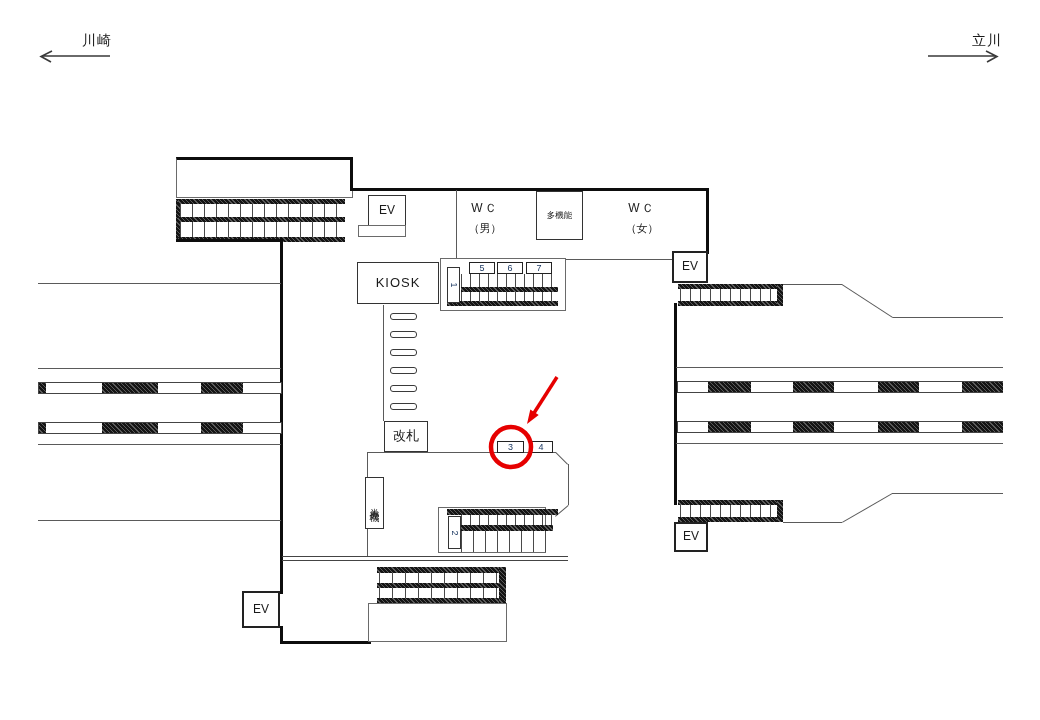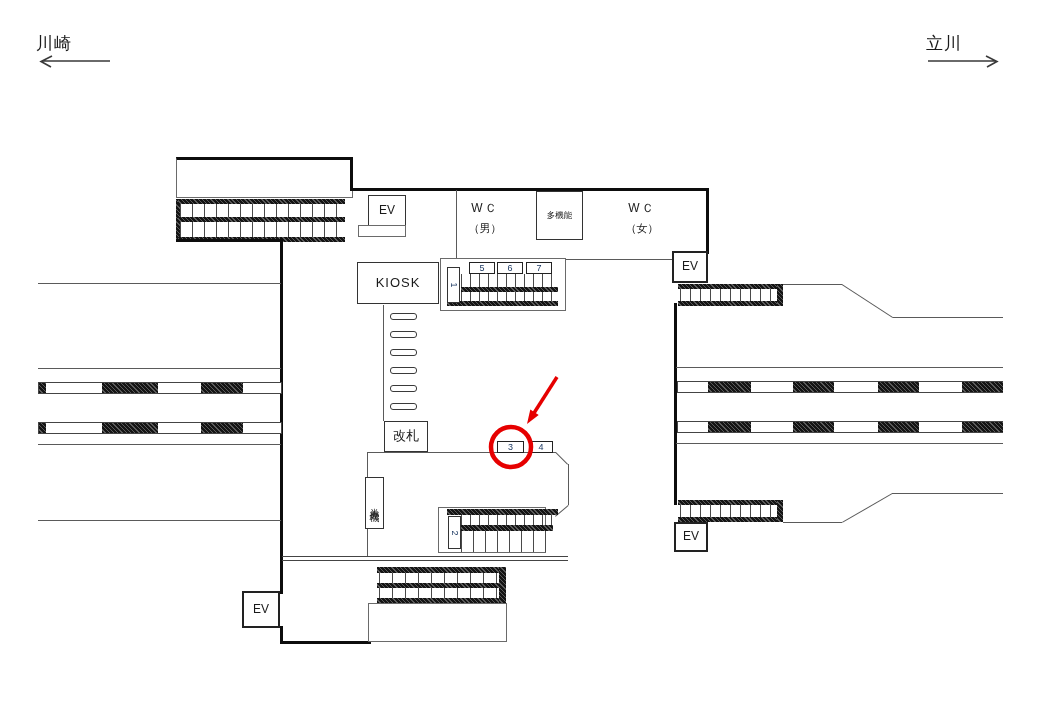--- a/index.html
+++ b/index.html
@@ -10,21 +10,21 @@
   .lineH.dbl{border-top:1px solid #444;}
   .lineV{width:0;border-left:1px solid #5a5a5a;}
   .wallH{background:#0d0d0d;height:3px;}
   .wallV{background:#0d0d0d;width:3px;}
   .box{background:#fff;border:2px solid #222;display:flex;align-items:center;justify-content:center;
        font-size:12px;line-height:1.1;color:#1a1a1a;}
   .box.thin{border-width:1px;border-color:#333;}
   .hatch{background:repeating-linear-gradient(45deg,#141414 0 2px,#5a5a5a 2px 3px);}
   .treads{background-image:repeating-linear-gradient(90deg,#4a4a4a 0 1px,transparent 1px var(--g,12px));}
   .frame{border:1px solid #6a6a6a;background:#fff;}
-  .dirlabel{font-size:17px;letter-spacing:1px;text-align:left;}
+  .dirlabel{font-size:14px;letter-spacing:1px;text-align:right;}
   .numbox{background:#fff;border:1.5px solid #222;display:flex;align-items:center;justify-content:center;
           font-size:9px;color:#16335e;}
   .vtext{writing-mode:vertical-rl;text-orientation:upright;letter-spacing:2px;}
   .rot{display:flex;align-items:center;justify-content:center;font-size:9px;color:#16335e;}
   .rot span{transform:rotate(90deg);display:block;}
   .gate{background:#fff;border:1.5px solid #3a3a3a;border-radius:3px;}
   svg{display:block;}
 </style>
 </head>
 <body>

